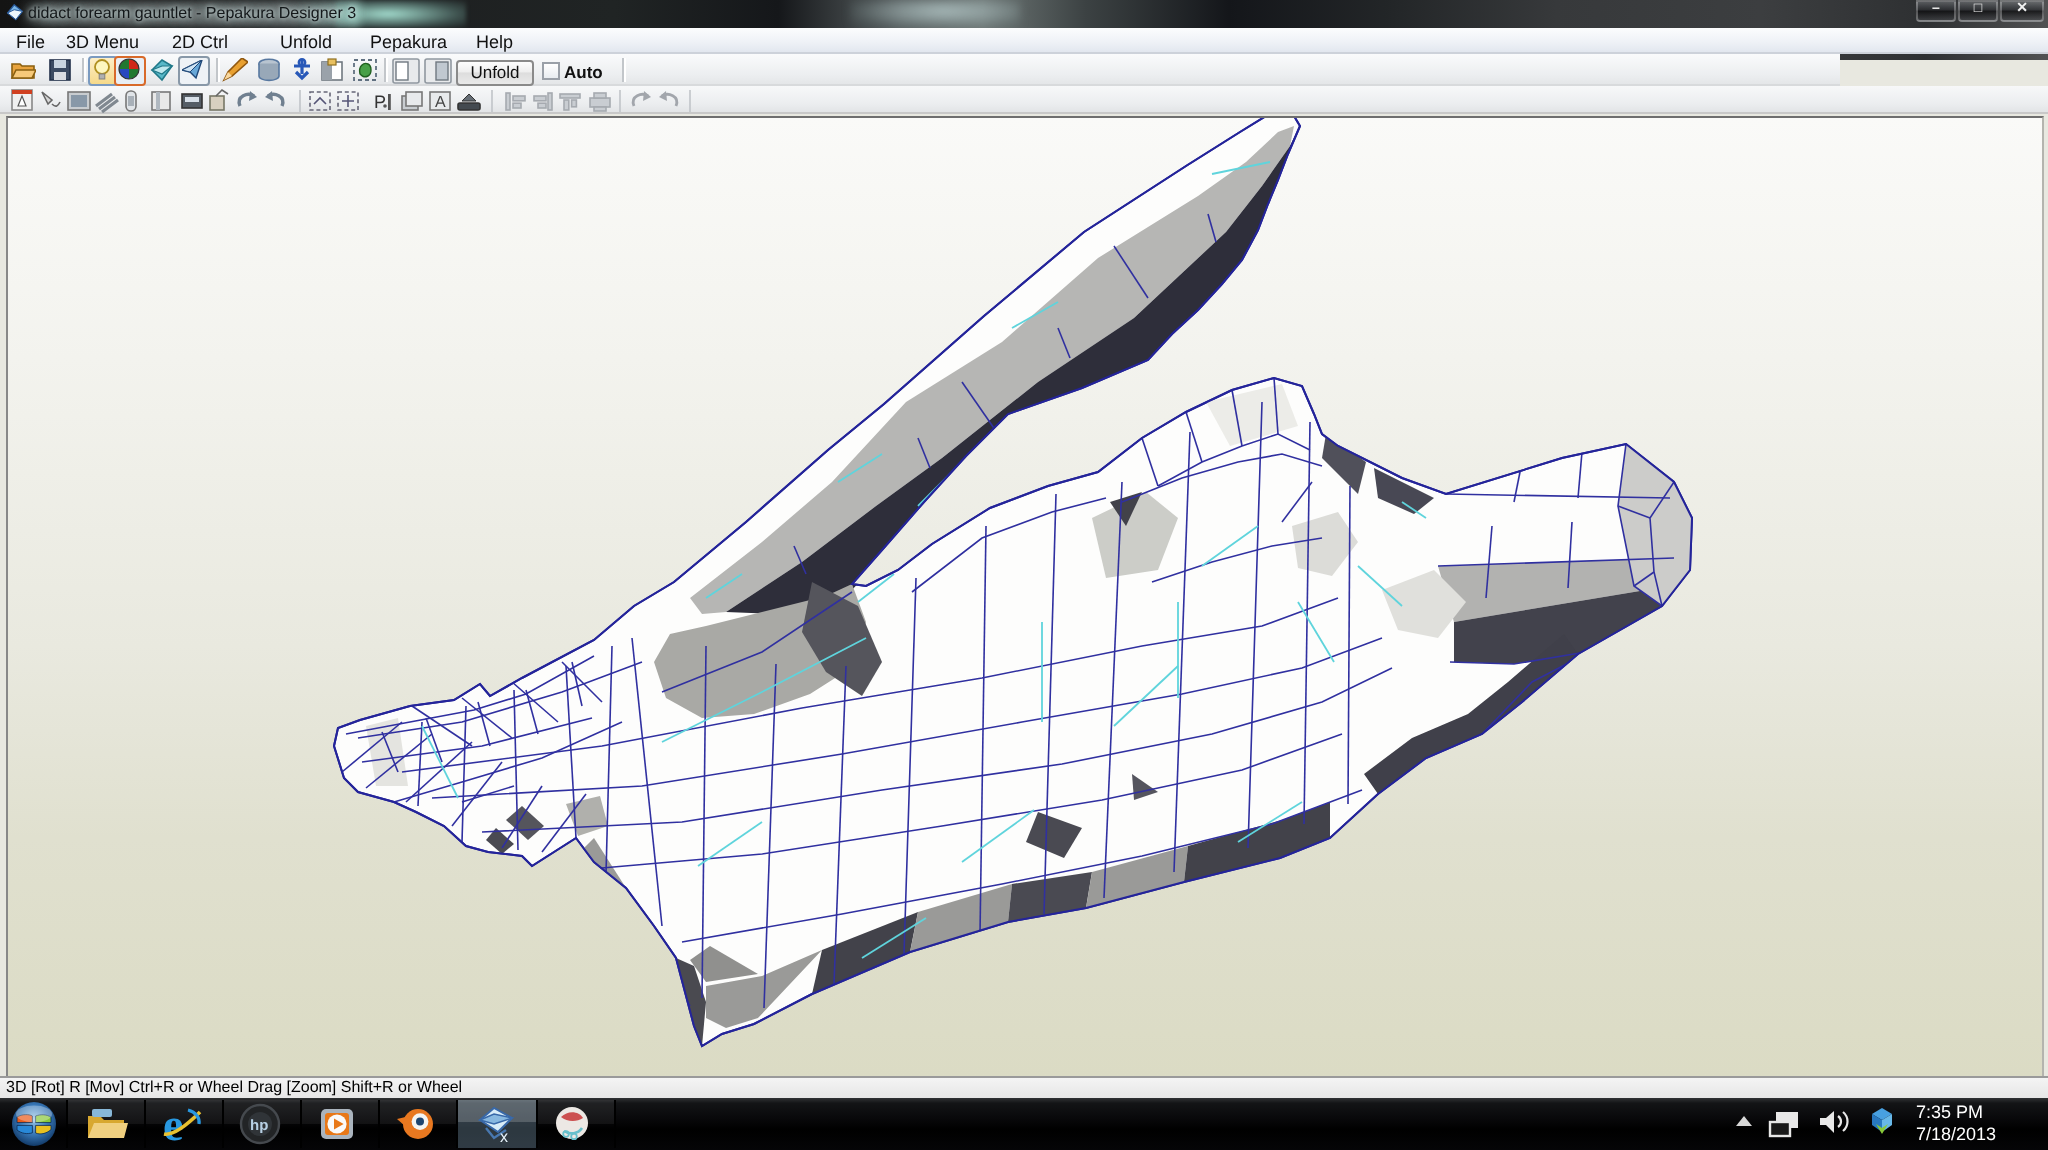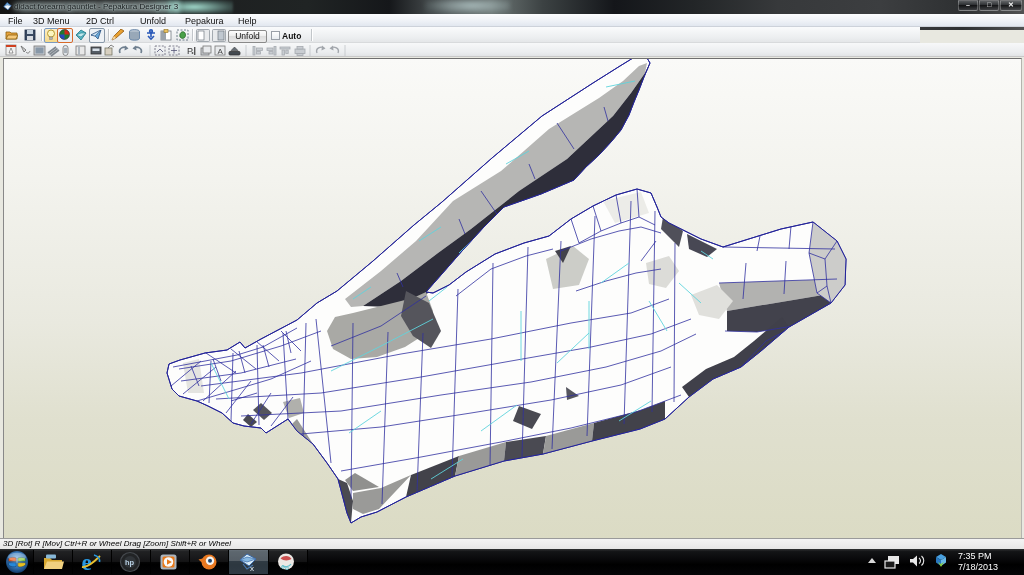--- a/index.html
+++ b/index.html
@@ -38,21 +38,21 @@
 .sep{position:absolute;width:1px;background:#c2c6ca;box-shadow:1px 0 0 #fff;}
 .ticon{position:absolute;}
 
 #vp{position:absolute;left:3px;top:58px;width:1017px;height:480px;
 background:linear-gradient(180deg,#fafaf8 0%,#f3f3ee 25%,#e9e9df 55%,#e0e0cf 75%,#dbdbc4 100%);
 border-top:1px solid #6e6e6e;border-left:1px solid #888;border-right:1px solid #b4b4ae;}
 #vp svg{position:absolute;left:0;top:0;}
 
 #status{position:absolute;left:0;top:538px;width:1024px;height:11px;
 background:linear-gradient(180deg,#f4f4f4,#e6e6e6);border-top:1px solid #9a9a9a;box-sizing:border-box;
-font-size:8px;color:#000;padding-left:3px;line-height:10px;font-style:italic;}
+font-size:8px;color:#000;padding-left:3px;line-height:10px;}
 
 #taskbar{position:absolute;left:0;top:549px;width:1024px;height:26px;
 background:linear-gradient(180deg,#303234 0%,#131416 10%,#08080a 40%,#000 60%,#050507 100%);}
 .tray{position:absolute;color:#fff;}
 #clock{position:absolute;right:6px;top:2px;width:60px;color:#fff;font-size:9px;line-height:11px;}
 </style>
 </head>
 <body>
 <div id="stage">
 

